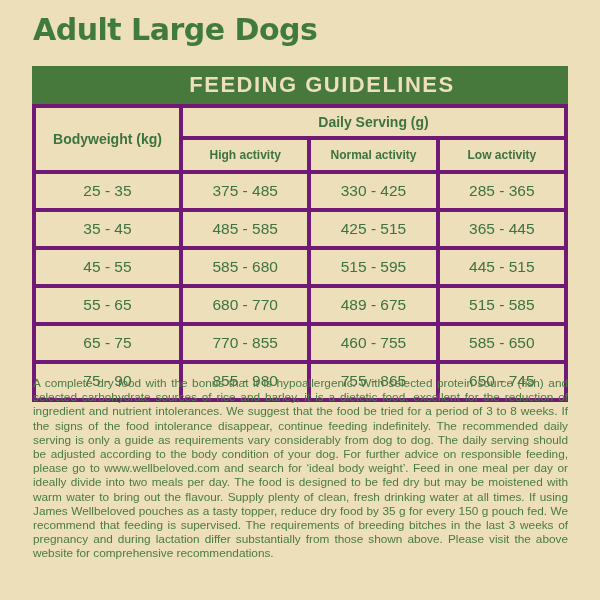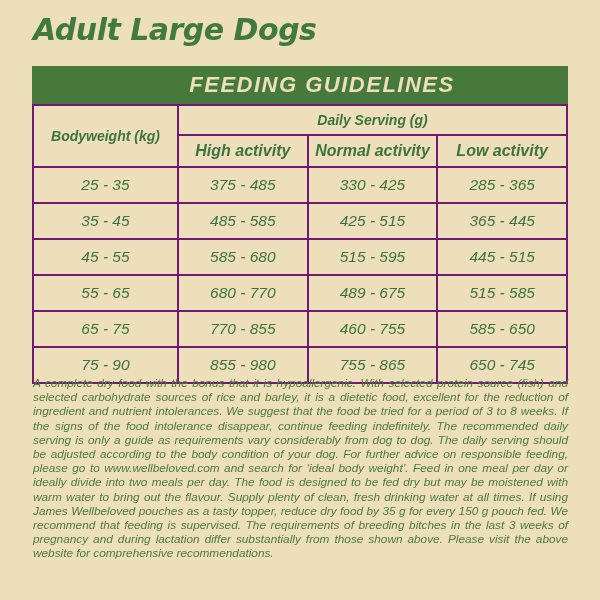--- a/index.html
+++ b/index.html
@@ -10,21 +10,20 @@
     width: 600px;
     height: 600px;
     background: #ecdfba;
     font-family: "Liberation Sans", sans-serif;
     overflow: hidden;
   }
   .page {
     width: 600px;
     height: 428px;
     position: relative;
-    font-style: italic;
   }
   .title {
     position: absolute;
     left: 33px;
     top: 12px;
     font-family: "DejaVu Sans", sans-serif;
     font-weight: bold;
     font-size: 30px;
     letter-spacing: -0.5px;
     color: #417a3e;
@@ -50,40 +49,40 @@
     font-weight: bold;
     font-size: 22px;
     letter-spacing: 1.5px;
   }
   table.feeding {
     border-collapse: collapse;
     width: 536px;
     table-layout: fixed;
   }
   table.feeding td, table.feeding th {
-    border: 2px solid #701a75;
+    border: 4px solid #701a75;
     text-align: center;
     vertical-align: middle;
     color: #3d7340;
     padding: 0;
     background: #ecdfba;
   }
   th.bw {
     width: 143px;
     font-size: 14px;
     font-weight: bold;
   }
   th.daily {
     height: 28px;
     font-size: 14px;
     font-weight: bold;
   }
   th.activity {
     height: 30px;
-    font-size: 16px;
+    font-size: 12px;
     font-weight: bold;
   }
   td.val {
     height: 34px;
     font-size: 15.5px;
     font-weight: normal;
     font-stretch: condensed;
   }
   .description {
     position: absolute;

